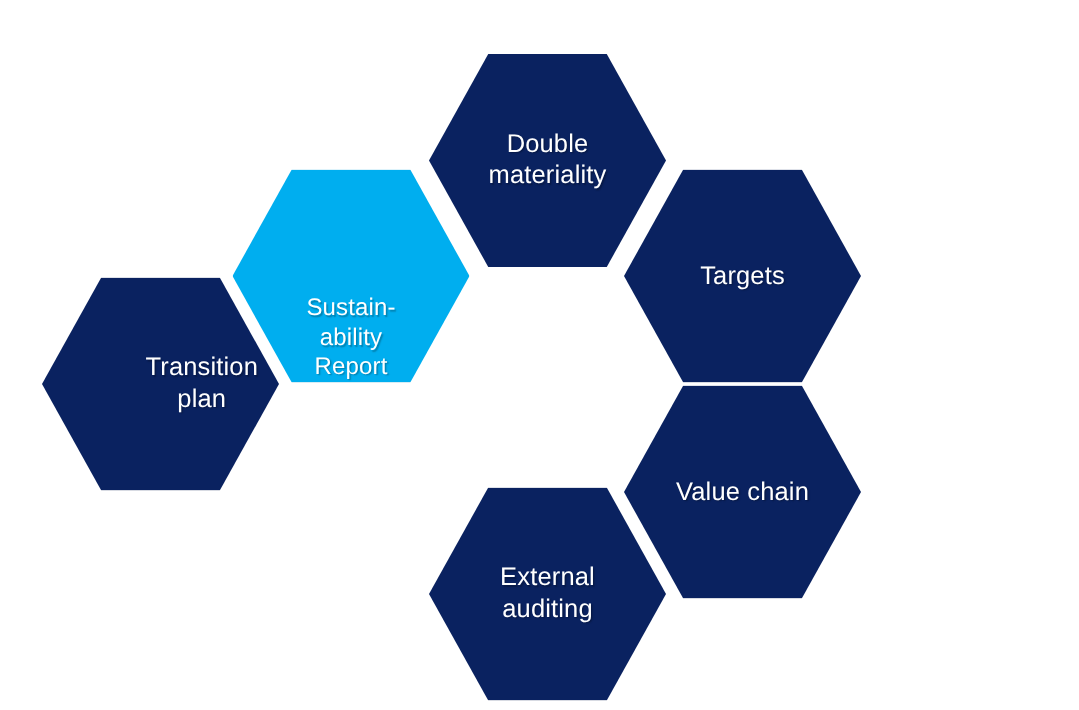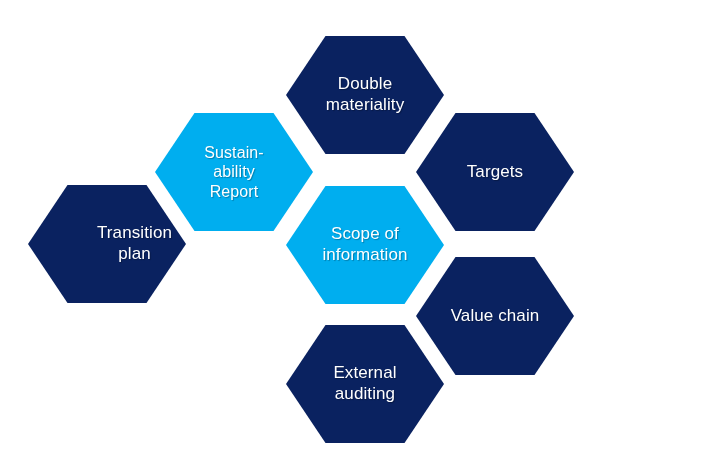--- a/index.html
+++ b/index.html
@@ -14,21 +14,21 @@
   #canvas {
     position: relative;
     width: 719px;
     height: 473px;
     background: #ffffff;
     overflow: hidden;
   }
   .hex {
     position: absolute;
     width: 158px;
-    height: 118px;
+    height: 142px;
     display: flex;
     align-items: center;
     justify-content: center;
     box-sizing: border-box;
     -webkit-clip-path: polygon(25% 0%, 75% 0%, 100% 50%, 75% 100%, 25% 100%, 0% 50%);
     clip-path: polygon(25% 0%, 75% 0%, 100% 50%, 75% 100%, 25% 100%, 0% 50%);
     filter: drop-shadow(3px 3px 3px rgba(0,0,0,0.33));
   }
   .hex .hex-label {
     color: #ffffff;
@@ -44,32 +44,28 @@
 </style>
 </head>
 <body>
 
 <div id="canvas">
 
 <div class="hex" style="left: 28px; top: 185px; background: rgb(10, 34, 96); justify-content: flex-end;">
       <span class="hex-label">Transition
 plan</span>
     </div>
-    <div class="hex size-sm" style="left: 155px; top: 113px; background: rgb(0, 174, 239);">
+    <div class="hex size-sm" style="left: 155px; top: 113px; background: rgb(0, 174, 239); align-items: flex-end;">
       <span class="hex-label">Sustain-
 ability
 Report</span>
     </div>
     <div class="hex" style="left: 286px; top: 36px; background: rgb(10, 34, 96);">
       <span class="hex-label">Double
 materiality</span>
-    </div>
-    <div class="hex" style="left: 286px; top: 186px; background: rgb(0, 174, 239);">
-      <span class="hex-label">Scope of
-information</span>
     </div>
     <div class="hex" style="left: 286px; top: 325px; background: rgb(10, 34, 96);">
       <span class="hex-label">External
 auditing</span>
     </div>
     <div class="hex" style="left: 416px; top: 113px; background: rgb(10, 34, 96);">
       <span class="hex-label">Targets</span>
     </div>
     <div class="hex" style="left: 416px; top: 257px; background: rgb(10, 34, 96);">
       <span class="hex-label">Value chain</span>

